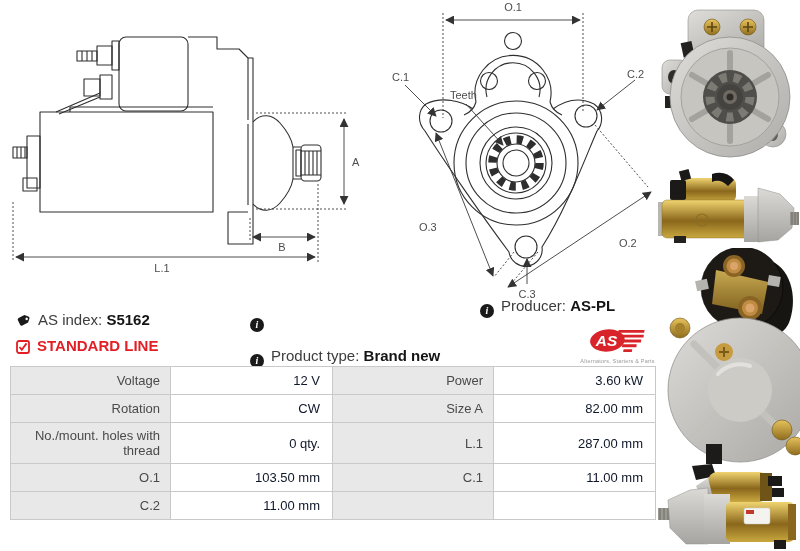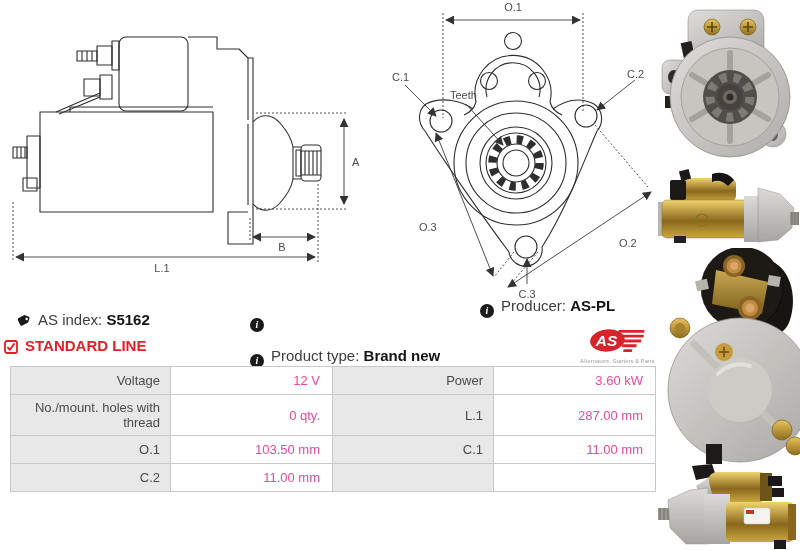--- a/index.html
+++ b/index.html
@@ -24,21 +24,21 @@
   .iicon::before{content:"i";}
   .b{font-weight:bold;color:#141414;}
   .redline{color:#e31e24;font-weight:bold;}
   #logo-block{position:absolute;left:575px;top:327px;width:85px;text-align:center;}
   #logo-tagline{font-size:5.5px;color:#9a9a9a;letter-spacing:.2px;margin-top:1px;}
 
   
   #spec{position:absolute;left:10px;top:366px;border-collapse:collapse;table-layout:fixed;width:645px;}
   #spec td{border:1px solid #c9c9c9;font-size:13px;height:23px;padding:2px 0;vertical-align:middle;}
   #spec td.lab{background:#e8e8e8;color:#4a4a4a;text-align:right;padding-right:10px;padding-left:4px;}
-  #spec td.val{background:#fff;color:#ec4899;text-align:right;padding-right:12px;padding-left:4px;}
+  #spec td.val{background:#fff;color:#0f172a;text-align:right;padding-right:12px;padding-left:4px;}
   #spec tr.tall td{height:36px;}
 </style>
 </head>
 <body>
 
 <div id="screen">
 
   <svg id="side-draw" class="draw" width="390" height="300" viewBox="0 0 390 300">
     <defs>
       <marker id="arrL" viewBox="0 0 10 10" refX="9" refY="5" markerWidth="9" markerHeight="9" orient="auto-start-reverse" markerUnits="userSpaceOnUse">
@@ -281,21 +281,21 @@
       <svg width="15" height="15" viewBox="0 0 18 18">
         <g transform="rotate(18 9 9)">
           <path d="M2.5,8 L8,2.5 h5 a2,2 0 0 1 2,2 v5 L9.5,15 a2,2 0 0 1 -2.8,0 L2.5,10.8 a2,2 0 0 1 0,-2.8 z" fill="#1a1a1a"></path>
           <circle cx="12" cy="6" r="1.5" fill="#fff"></circle>
         </g>
       </svg>
     </span><span>AS index:</span>
     <span class="b">S5162</span>
   </div>
 
-  <div class="inforow" style="left:4px;top:337px">
+  <div class="inforow" style="left:16px;top:337px">
     <span class="ic">
       <svg width="14" height="14" viewBox="0 0 14 14">
         <rect x="1" y="1" width="12" height="12" rx="2" fill="#fff" stroke="#e31e24" stroke-width="1.8"></rect>
         <path d="M3.5,7 l2.3,2.8 L10.5,3.4" fill="none" stroke="#e31e24" stroke-width="1.8"></path>
       </svg>
     </span><span class="redline">STANDARD LINE</span>
   </div>
 
   <div class="inforow" style="left:250px;top:311px">
     <span class="iicon"></span>
@@ -333,20 +333,26 @@
         <col style="width:161px">
         <col style="width:162px">
       </colgroup>
     <tbody>
       <tr>
         <td class="lab">Voltage</td>
         <td class="val">12 V</td>
         <td class="lab">Power</td>
         <td class="val">3.60 kW</td>
       </tr>
+      <tr>
+        <td class="lab">Rotation</td>
+        <td class="val">CW</td>
+        <td class="lab">Size A</td>
+        <td class="val">82.00 mm</td>
+      </tr>
       <tr class="tall">
         <td class="lab">No./mount. holes with thread</td>
         <td class="val">0 qty.</td>
         <td class="lab">L.1</td>
         <td class="val">287.00 mm</td>
       </tr>
       <tr>
         <td class="lab">O.1</td>
         <td class="val">103.50 mm</td>
         <td class="lab">C.1</td>

